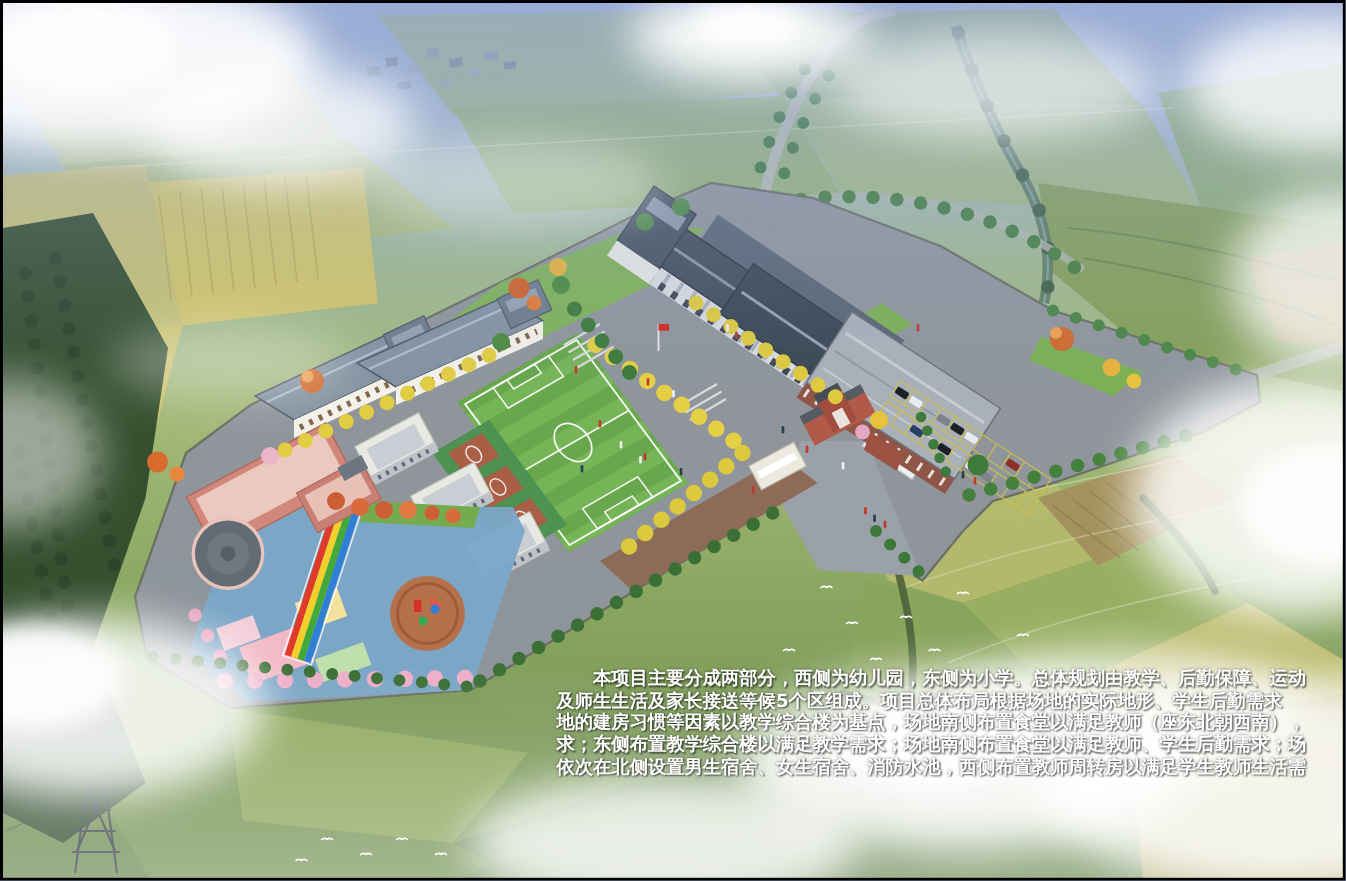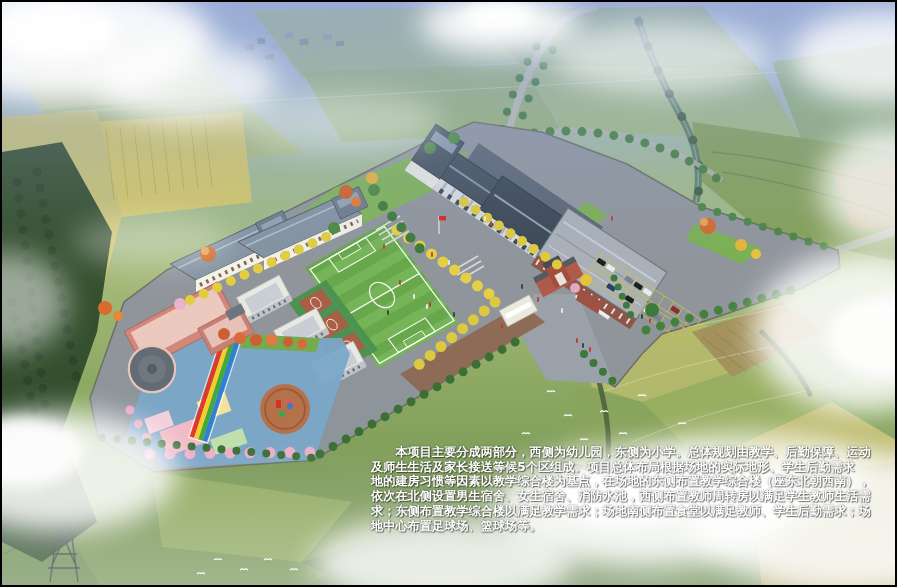--- a/index.html
+++ b/index.html
@@ -447,18 +447,17 @@
     <ellipse cx="5" cy="300" rx="60" ry="50" opacity=".5" filter="url(#blurBig)"></ellipse>
     <ellipse cx="340" cy="120" rx="100" ry="30" opacity=".35" filter="url(#blurBig)"></ellipse>
     <ellipse cx="150" cy="240" rx="80" ry="25" opacity=".3" filter="url(#blurBig)"></ellipse>
     <ellipse cx="745" cy="475" rx="120" ry="45" opacity=".7" filter="url(#blurBig)"></ellipse>
   </g>
 </svg>
 
 <div class="caption">
   <div>　　本项目主要分成两部分，西侧为幼儿园，东侧为小学。总体规划由教学、后勤保障、运动</div>
   <div>及师生生活及家长接送等候5个区组成。项目总体布局根据场地的实际地形、学生后勤需求</div>
-  <div>地的建房习惯等因素以教学综合楼为基点，在场地的东侧布置教学综合楼（座东北朝西南），</div>
+  <div>地的建房习惯等因素以教学综合楼为基点，场地南侧布置食堂以满足教师（座东北朝西南），</div>
+  <div>求；东侧布置教学综合楼以满足教学需求；场地南侧布置食堂以满足教师、学生后勤需求；场</div>
   <div>依次在北侧设置男生宿舍、女生宿舍、消防水池，西侧布置教师周转房以满足学生教师生活需</div>
-  <div>求；东侧布置教学综合楼以满足教学需求；场地南侧布置食堂以满足教师、学生后勤需求；场</div>
-  <div>地中心布置足球场、篮球场等。</div>
 </div>
 </div>
 
 </body></html>

